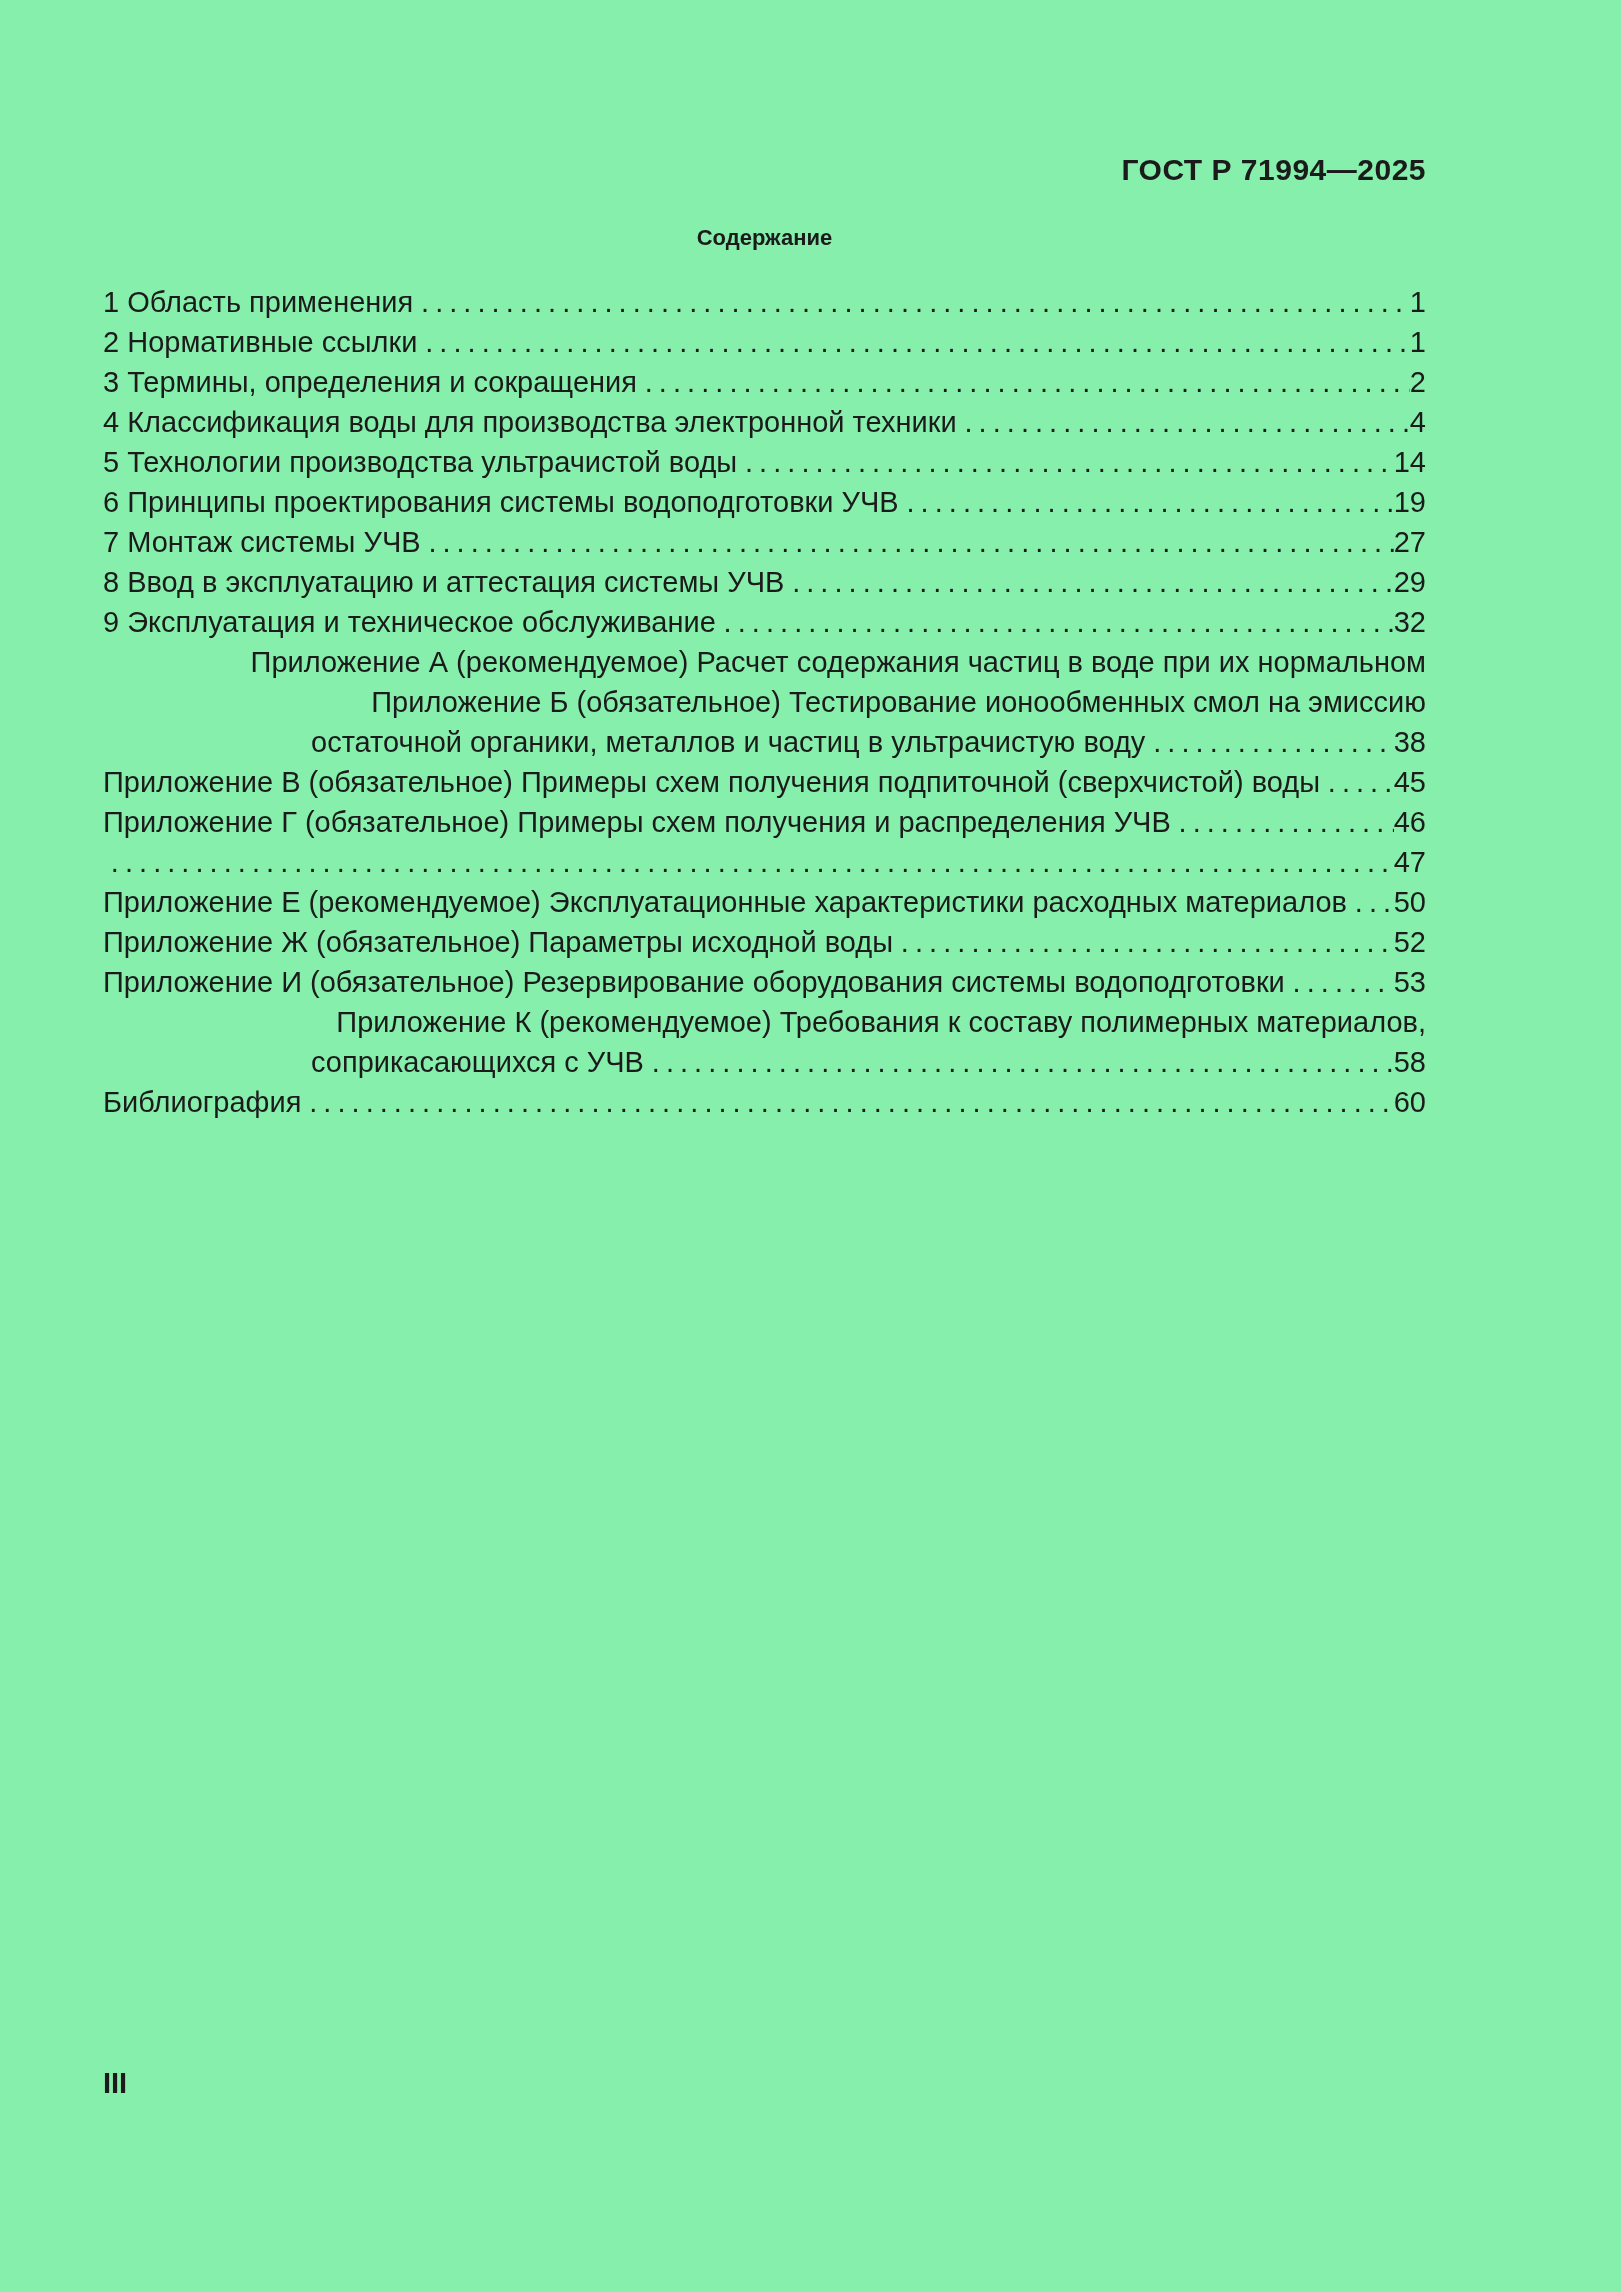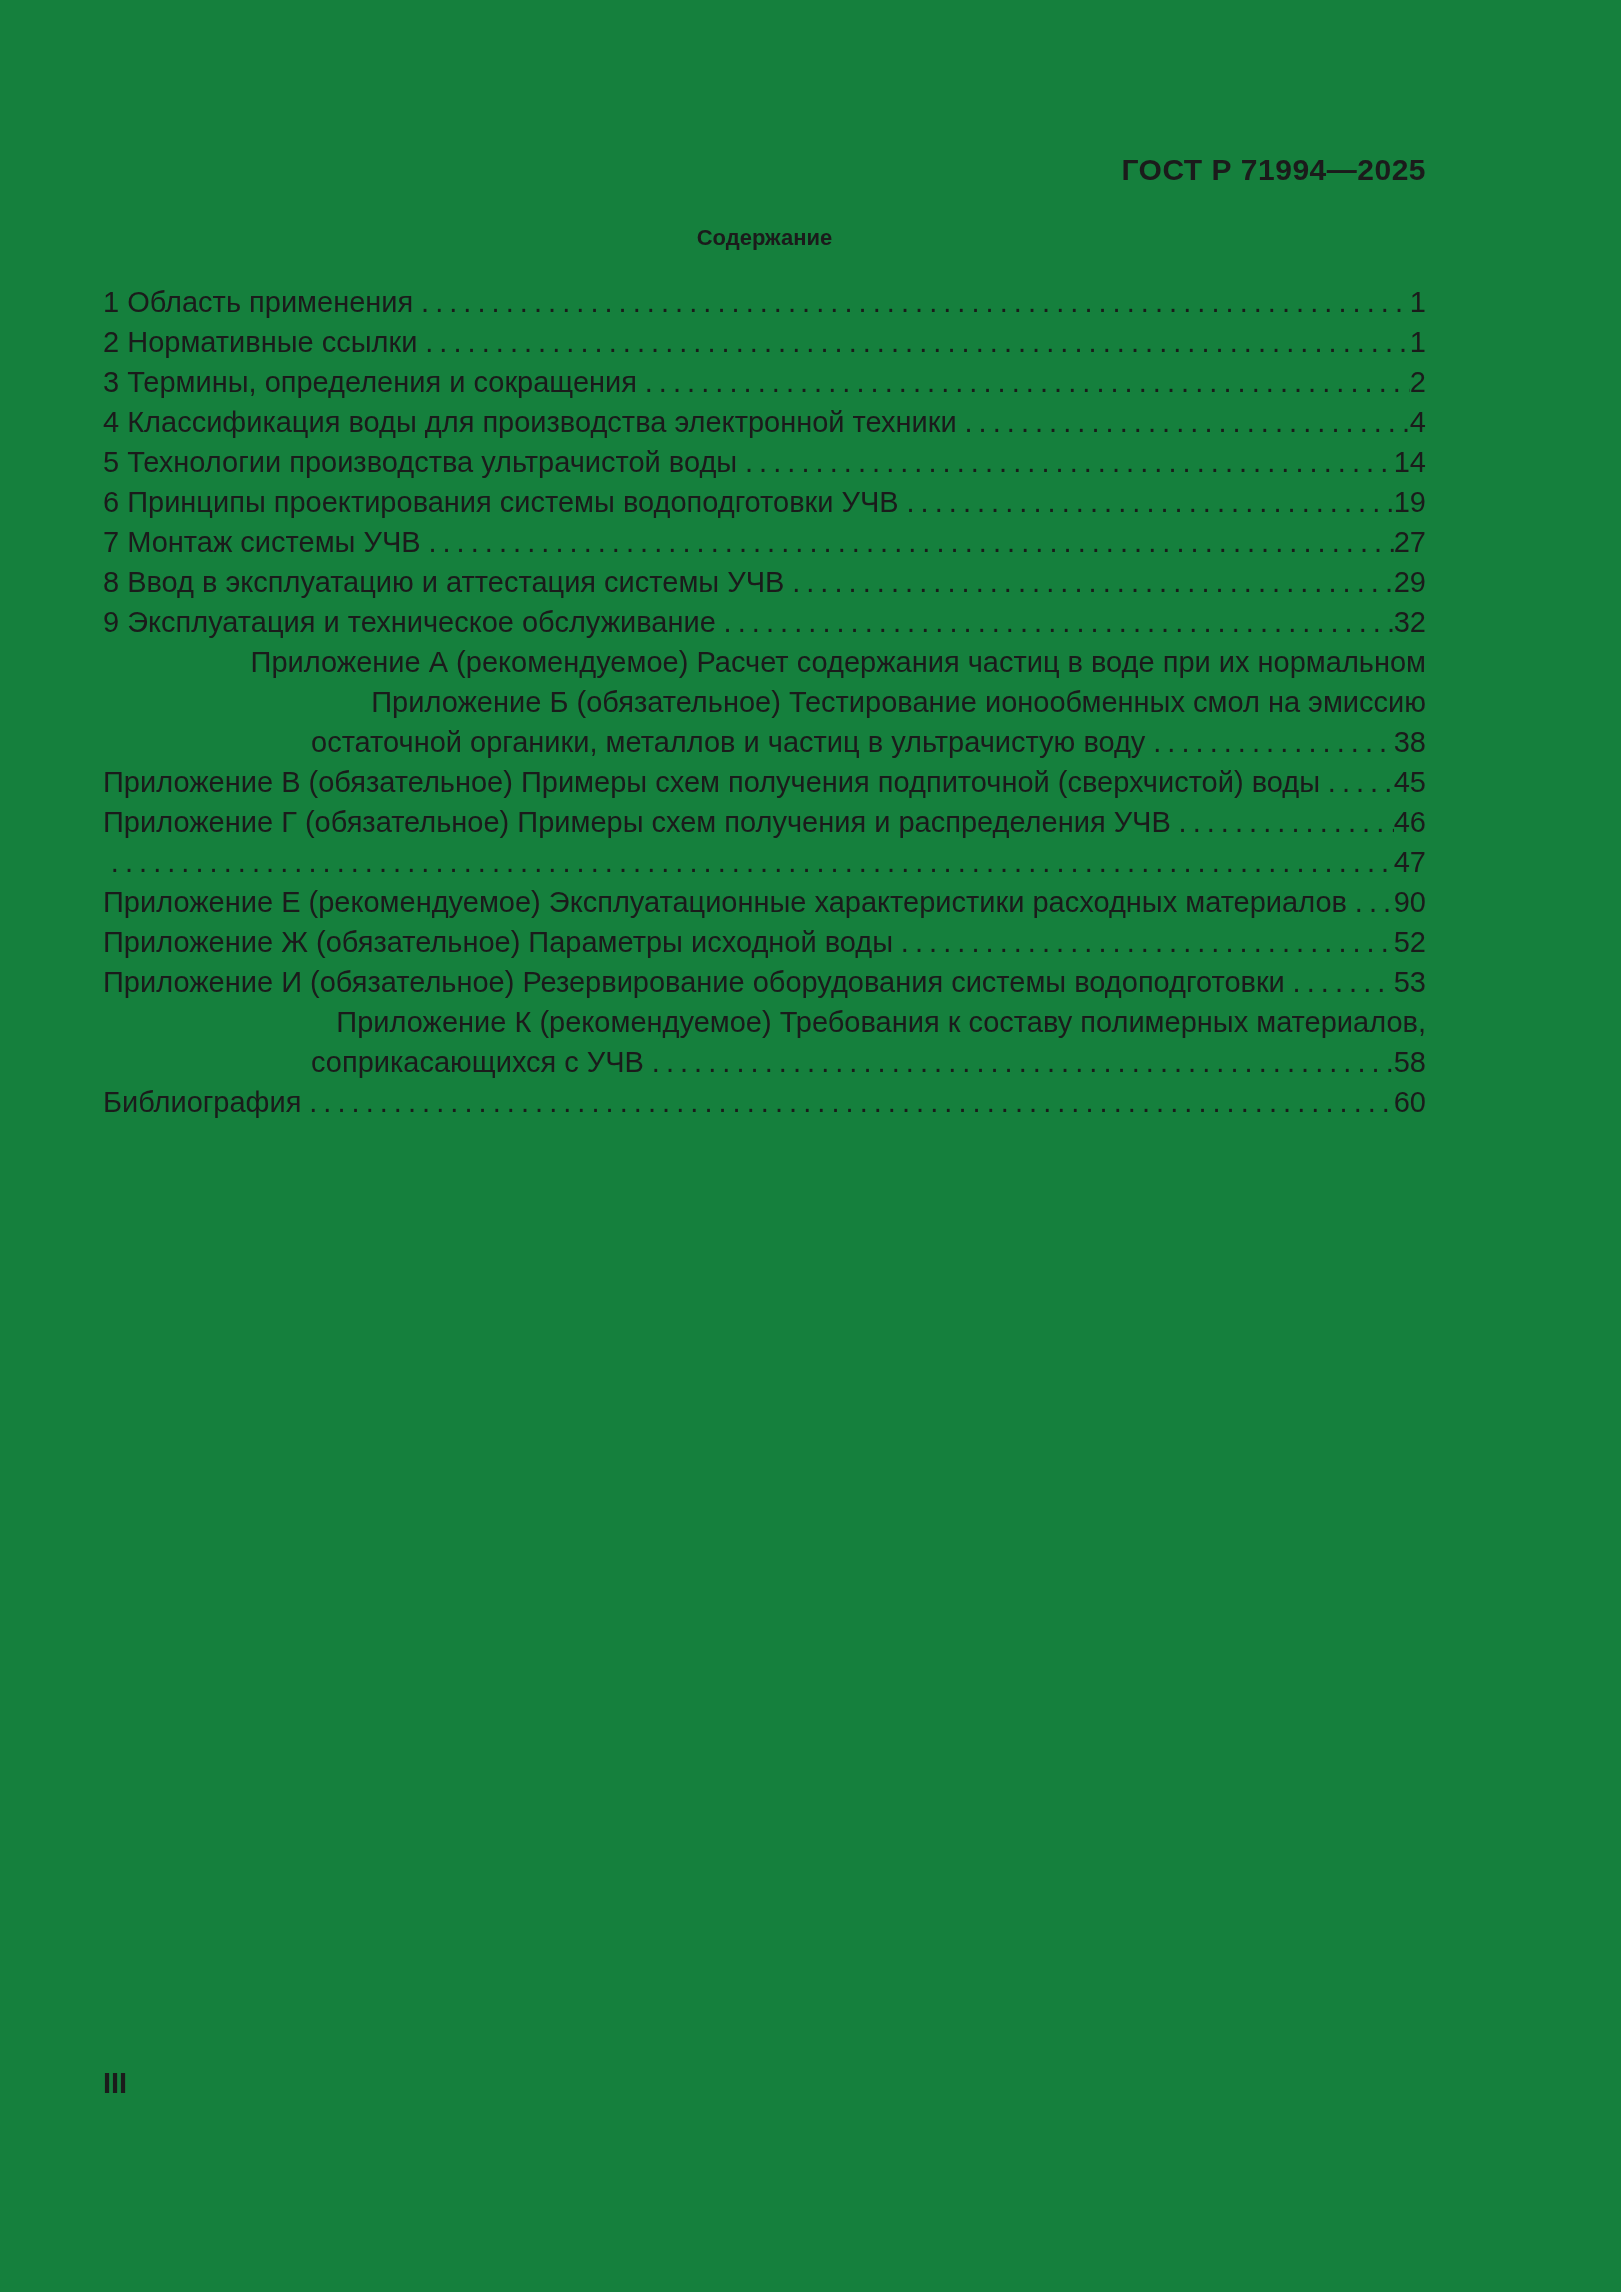--- a/index.html
+++ b/index.html
@@ -4,21 +4,21 @@
 <style>
   html, body {
     margin: 0;
     padding: 0;
     background: #ffffff;
   }
   .page {
     position: relative;
     width: 1621px;
     height: 2293px;
-    background: #15803d;
+    background: #86efac;
     color: #1b1b1b;
     font-family: "Liberation Sans", sans-serif;
     overflow: hidden;
   }
   .doc-header {
     position: absolute;
     top: 153px;
     left: 103px;
     width: 1323px;
     text-align: right;
@@ -202,21 +202,21 @@
       <div class="row">
         <span class="leader"></span>
         <span class="pg">47</span>
       </div>
     </div>
 
     <div class="entry">
       <div class="row">
         <span class="t">Приложение Е (рекомендуемое) Эксплуатационные характеристики расходных материалов</span>
         <span class="leader"></span>
-        <span class="pg">90</span>
+        <span class="pg">50</span>
       </div>
     </div>
 
     <div class="entry">
       <div class="row">
         <span class="t">Приложение Ж (обязательное) Параметры исходной воды</span>
         <span class="leader"></span>
         <span class="pg">52</span>
       </div>
     </div>

